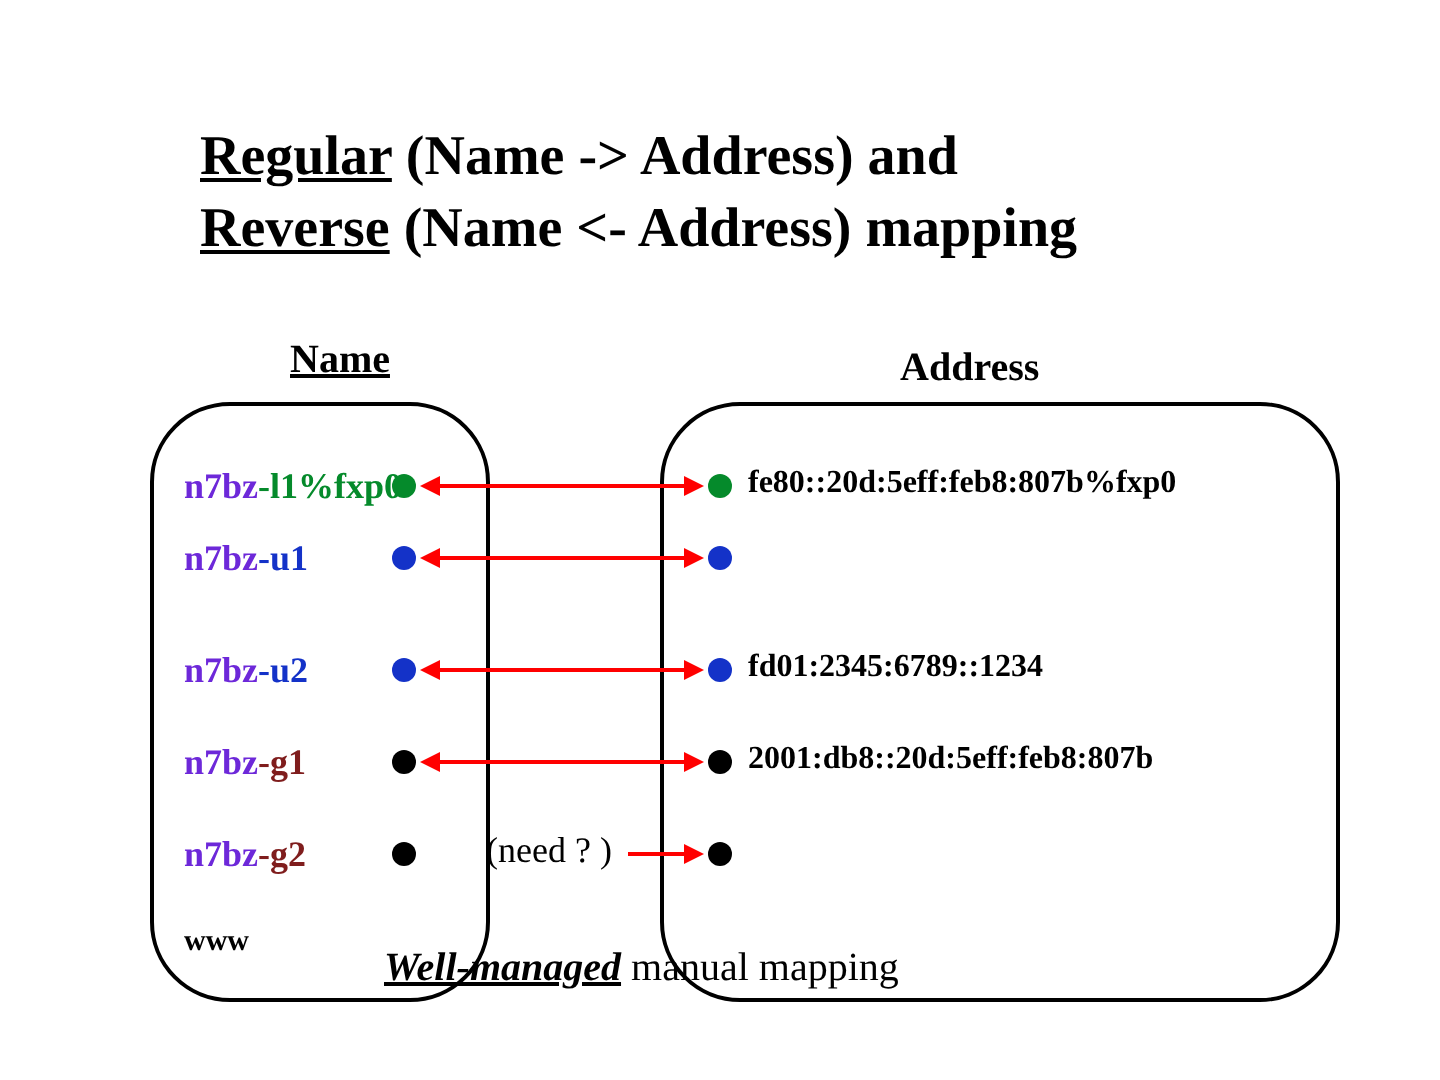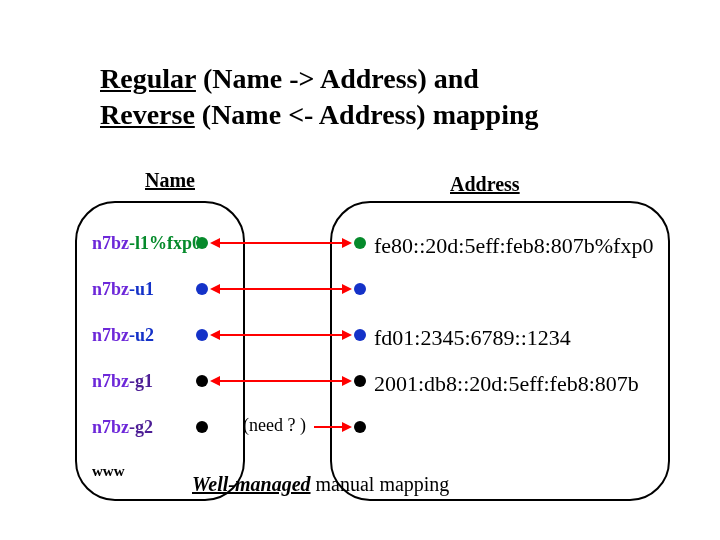--- a/index.html
+++ b/index.html
@@ -3,36 +3,36 @@
 <meta charset="utf-8">
 <style>
   * { box-sizing: border-box; margin: 0; padding: 0; }
   html, body { width: 720px; height: 540px; font-family: "Times New Roman", Times, serif; background: #fff; color: #000; }
   .slide { position: relative; width: 720px; height: 540px; margin-top: 45px; }
 
   .title { position: absolute; left: 100px; top: 16px; font-size: 28px; font-weight: bold; line-height: 1.3; }
   .title .underlined { text-decoration: underline; }
 
   .name-hdr { position: absolute; left: 145px; top: 124px; font-size: 20px; font-weight: bold; text-decoration: underline; }
-  .addr-hdr { position: absolute; left: 450px; top: 128px; font-size: 20px; font-weight: bold; text-decoration: underline; }
+  .addr-hdr { position: absolute; left: 450px; top: 128px; font-size: 20px; font-weight: bold; }
 
   .box { position: absolute; border: 2px solid #000; background: transparent; }
   .box-left  { left: 75px;  top: 156px; width: 170px; height: 300px; border-radius: 40px; }
   .box-right { left: 330px; top: 156px; width: 340px; height: 300px; border-radius: 40px; }
 
   .row { position: absolute; left: 0; width: 720px; height: 28px; }
-  .r1 { top: 184px; } .r2 { top: 230px; } .r3 { top: 276px; } .r4 { top: 322px; } .r5 { top: 368px; }
+  .r1 { top: 184px; } .r2 { top: 220px; } .r3 { top: 276px; } .r4 { top: 322px; } .r5 { top: 368px; }
 
   .name-lbl { position: absolute; left: 92px; top: 4px; font-size: 18px; font-weight: bold; white-space: nowrap; }
   .name-lbl .pfx { color: #6d28d9; }
   .name-lbl .sfx-green { color: #058a2b; }
   .name-lbl .sfx-blue  { color: #1432c8; }
-  .name-lbl .sfx-black { color: #4c1d95; }
+  .name-lbl .sfx-black { color: #7f1d1d; }
 
-  .addr-lbl { position: absolute; left: 374px; top: 4px; font-size: 22px; font-weight: normal; white-space: nowrap; }
+  .addr-lbl { position: absolute; left: 374px; top: 4px; font-size: 16px; font-weight: bold; white-space: nowrap; }
 
   .dot { position: absolute; width: 12px; height: 12px; border-radius: 50%; top: 8px; }
   .dot-left  { left: 196px; }
   .dot-right { left: 354px; }
   .green { background: #058a2b; }
   .blue  { background: #1432c8; }
   .black { background: #000; }
 
   .arrow { position: absolute; height: 0; pointer-events: none; }
   .shaft { position: absolute; height: 2px; background: #f00; top: -1px; }

